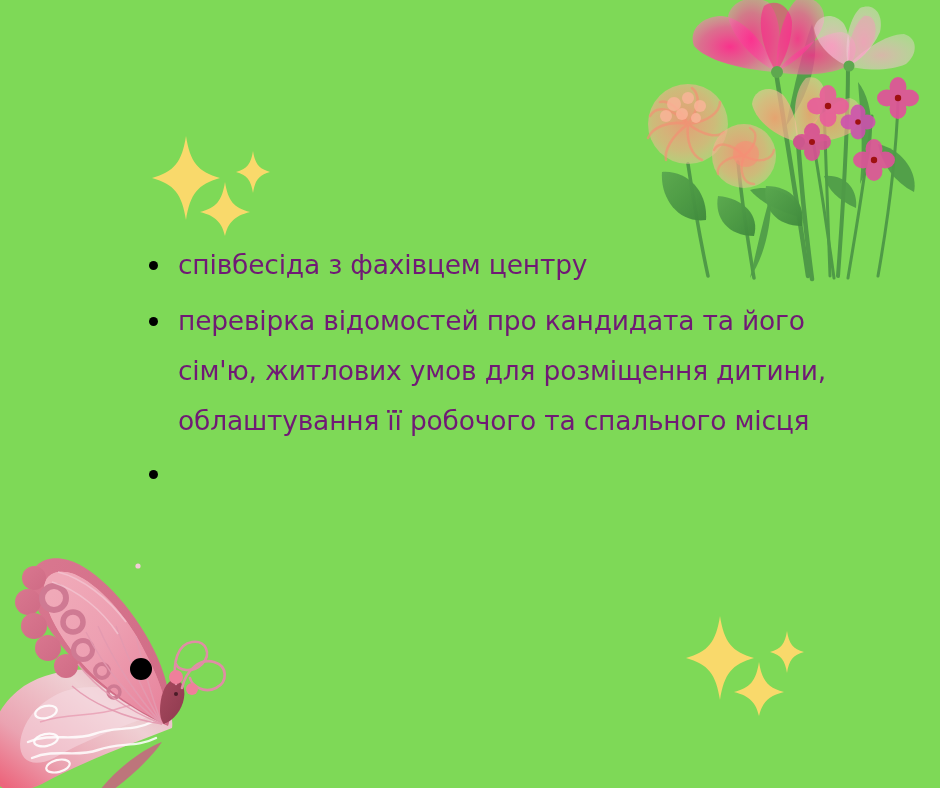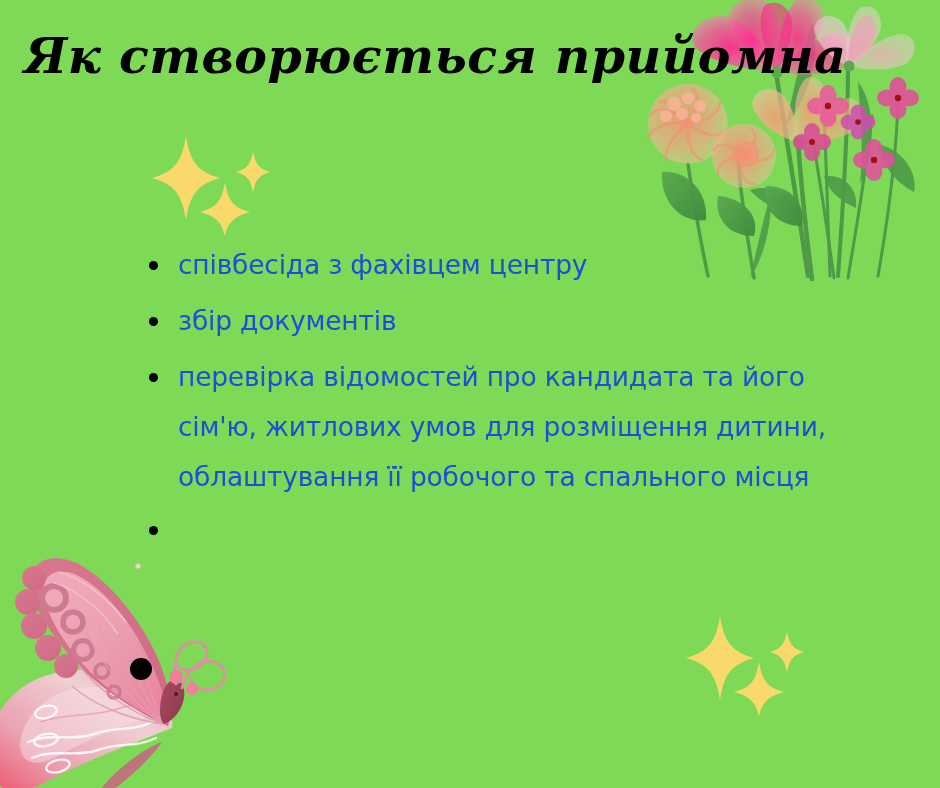--- a/index.html
+++ b/index.html
@@ -90,21 +90,21 @@
     padding: 0;
   }
   .bullet-item {
     position: relative;
     padding-left: 38px;
     margin: 0 0 6px 0;
     font-family: "DejaVu Sans", sans-serif;
     font-weight: 400;
     font-size: 26.5px;
     line-height: 50px;
-    color: #1d4ed8;
+    color: #701a75;
     letter-spacing: -0.2px;
   }
   .bullet-item::before {
     content: "";
     position: absolute;
     left: 9px;
     top: 21px;
     width: 9px;
     height: 9px;
     border-radius: 50%;
@@ -281,34 +281,32 @@
           <ellipse cx="9" cy="0" rx="8.5" ry="7.5"></ellipse>
           <ellipse cx="0" cy="9" rx="7.5" ry="8.5"></ellipse>
           <ellipse cx="-9" cy="0" rx="8.5" ry="7.5"></ellipse>
         </g>
         <circle cx="0" cy="0" r="2.8" fill="#9e1111"></circle>
       </g>
     </g>
   </svg>
 
   <div id="title-block">
-    <div class="title-line" id="title-line-1">Як створюється прийомна</div>
   </div>
 
   <svg class="art" id="sparkles-left" viewBox="0 0 132 104">
     <g fill="#f9d96b">
       <path d="M34 4 C 38 30, 46 40, 68 46 C 46 52, 38 62, 34 88 C 30 62, 22 52, 0 46 C 22 40, 30 30, 34 4 Z"></path>
       <path d="M101 19 C 103 32, 107 37, 118 40 C 107 43, 103 48, 101 61 C 99 48, 95 43, 84 40 C 95 37, 99 32, 101 19 Z"></path>
       <path d="M73 50 C 76 69, 82 76, 98 80 C 82 84, 76 91, 73 104 L73 104 C 70 91, 64 84, 48 80 C 64 76, 70 69, 73 50 Z"></path>
     </g>
   </svg>
 
   <ul id="bullet-list">
     <li class="bullet-item">співбесіда з фахівцем центру</li>
-    <li class="bullet-item">збір документів</li>
     <li class="bullet-item">перевірка відомостей про кандидата та його сім'ю, житлових умов для розміщення дитини, облаштування її робочого та спального місця</li>
     <li class="bullet-item empty"></li>
   </ul>
 
   <svg class="art" id="sparkles-right" viewBox="0 0 132 104">
     <g fill="#f9d96b">
       <path d="M34 4 C 38 30, 46 40, 68 46 C 46 52, 38 62, 34 88 C 30 62, 22 52, 0 46 C 22 40, 30 30, 34 4 Z"></path>
       <path d="M101 19 C 103 32, 107 37, 118 40 C 107 43, 103 48, 101 61 C 99 48, 95 43, 84 40 C 95 37, 99 32, 101 19 Z"></path>
       <path d="M73 50 C 76 69, 82 76, 98 80 C 82 84, 76 91, 73 104 L73 104 C 70 91, 64 84, 48 80 C 64 76, 70 69, 73 50 Z"></path>
     </g>

